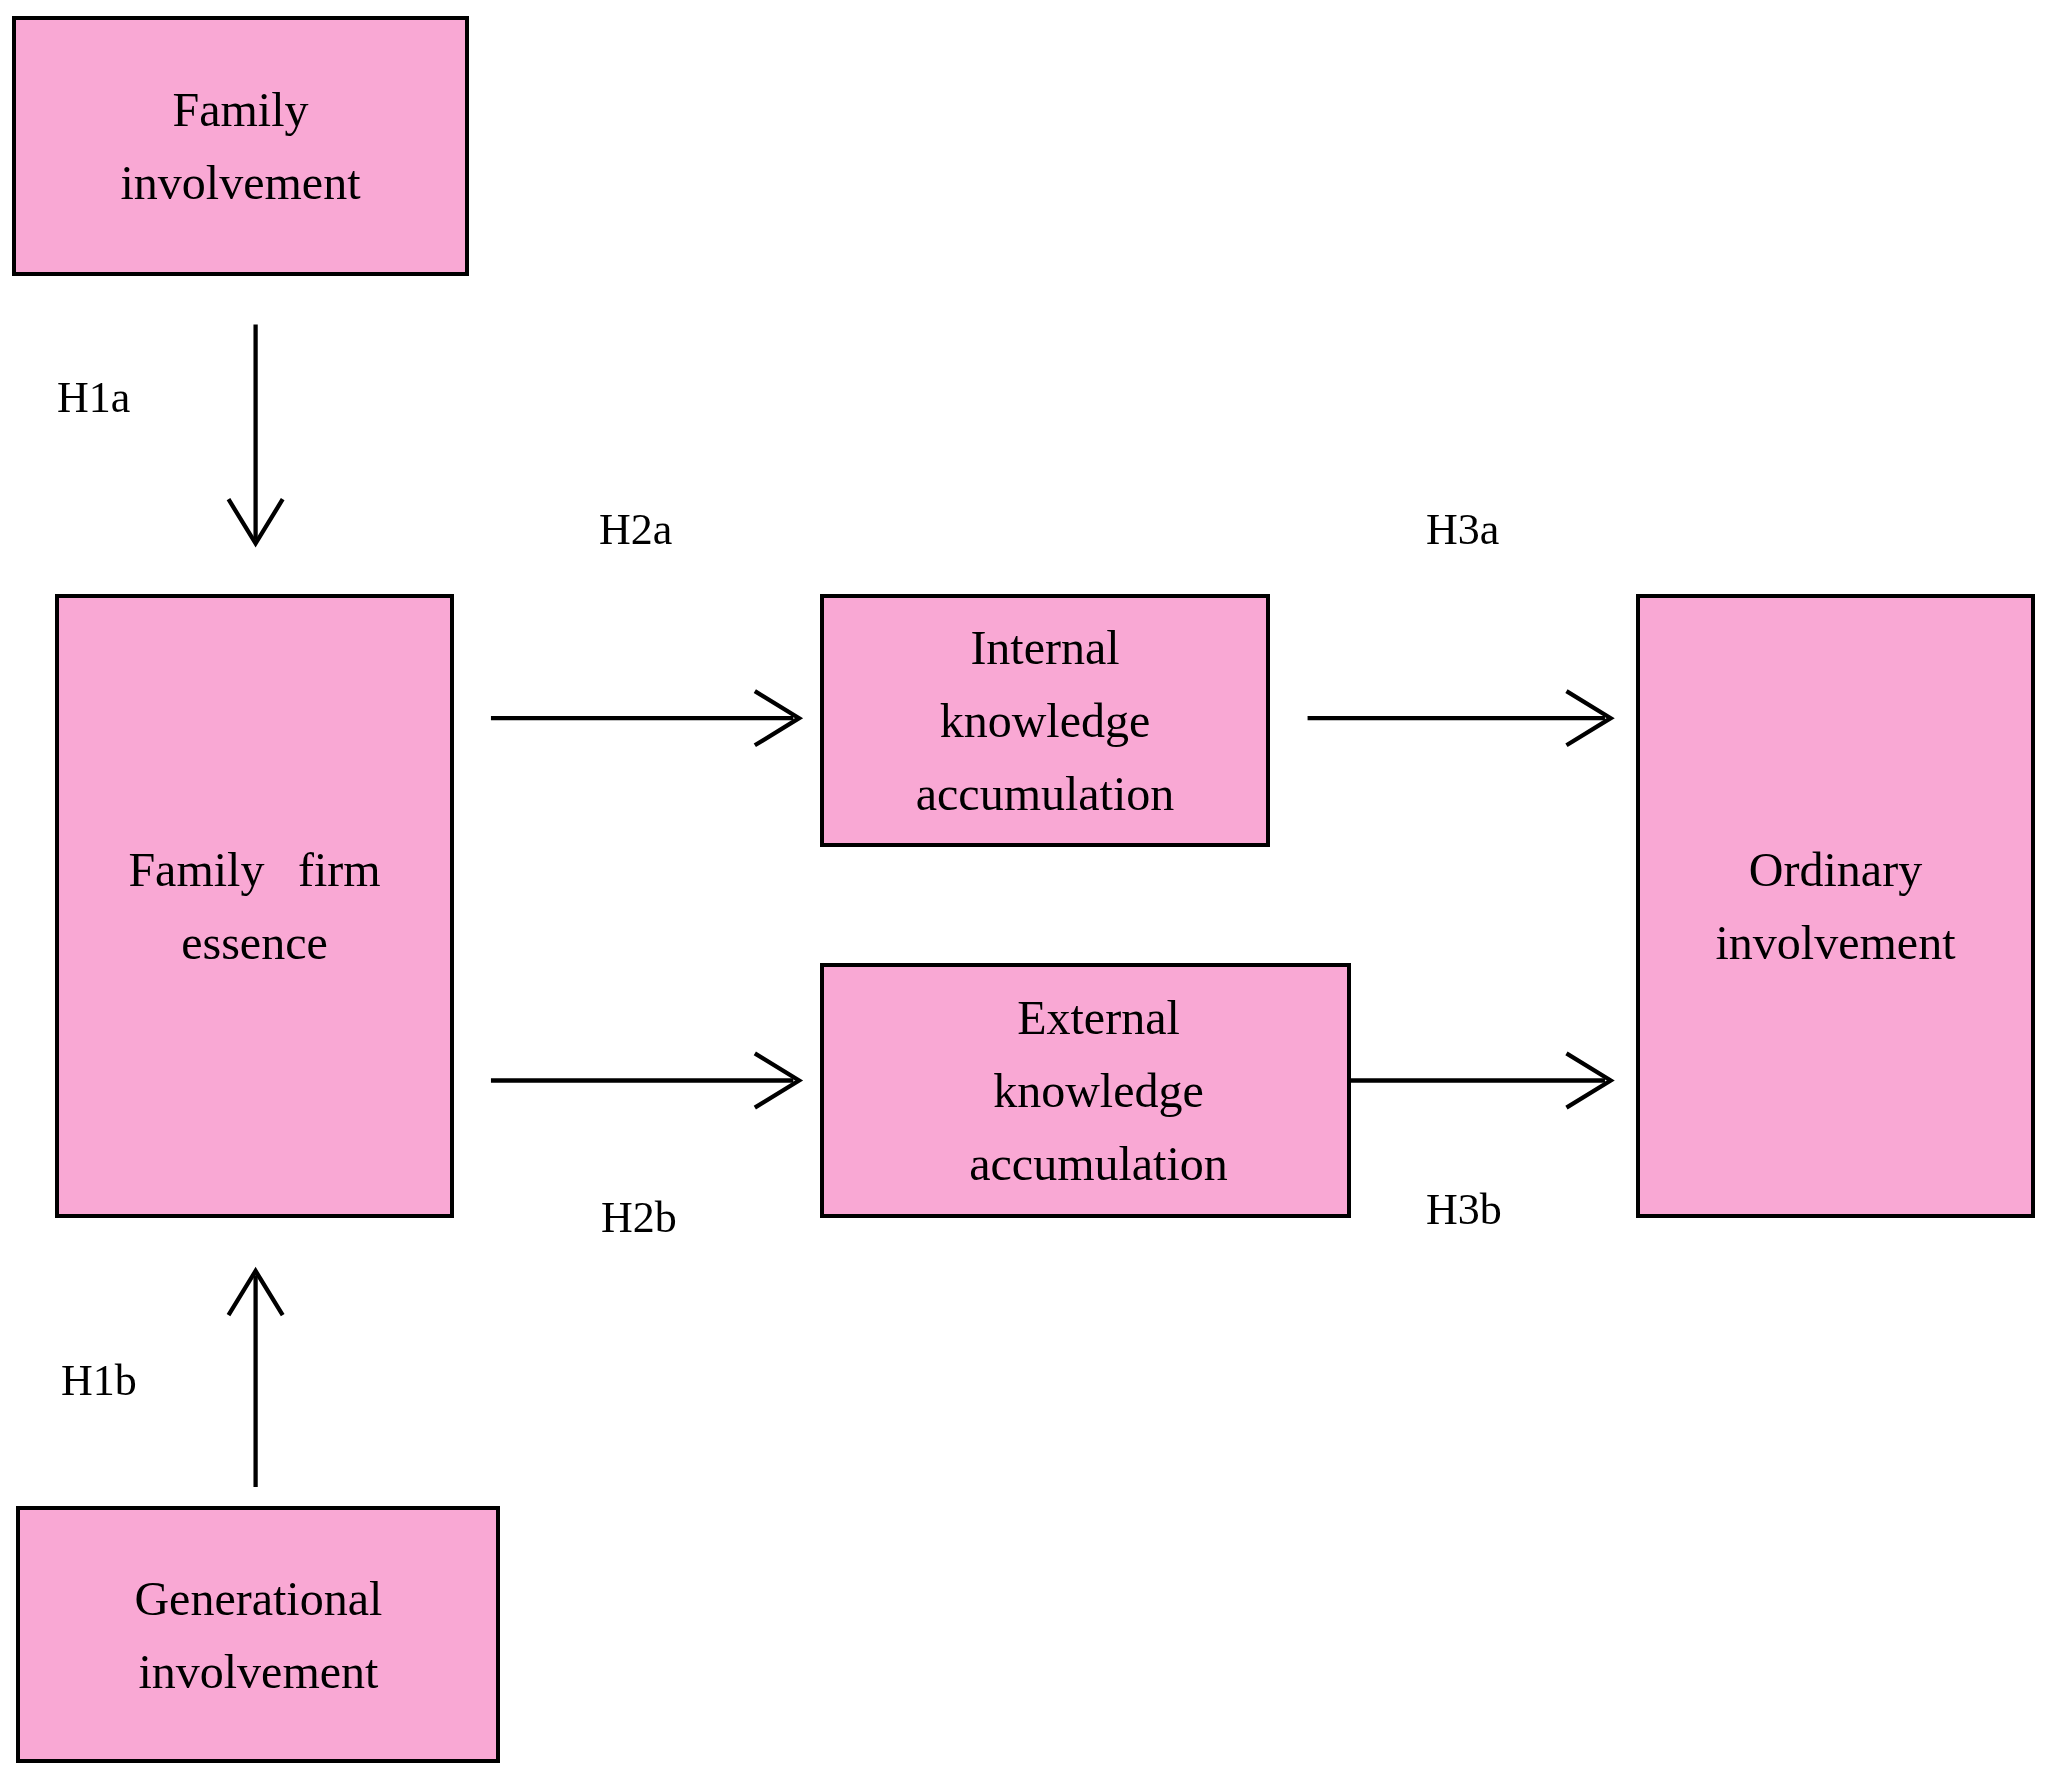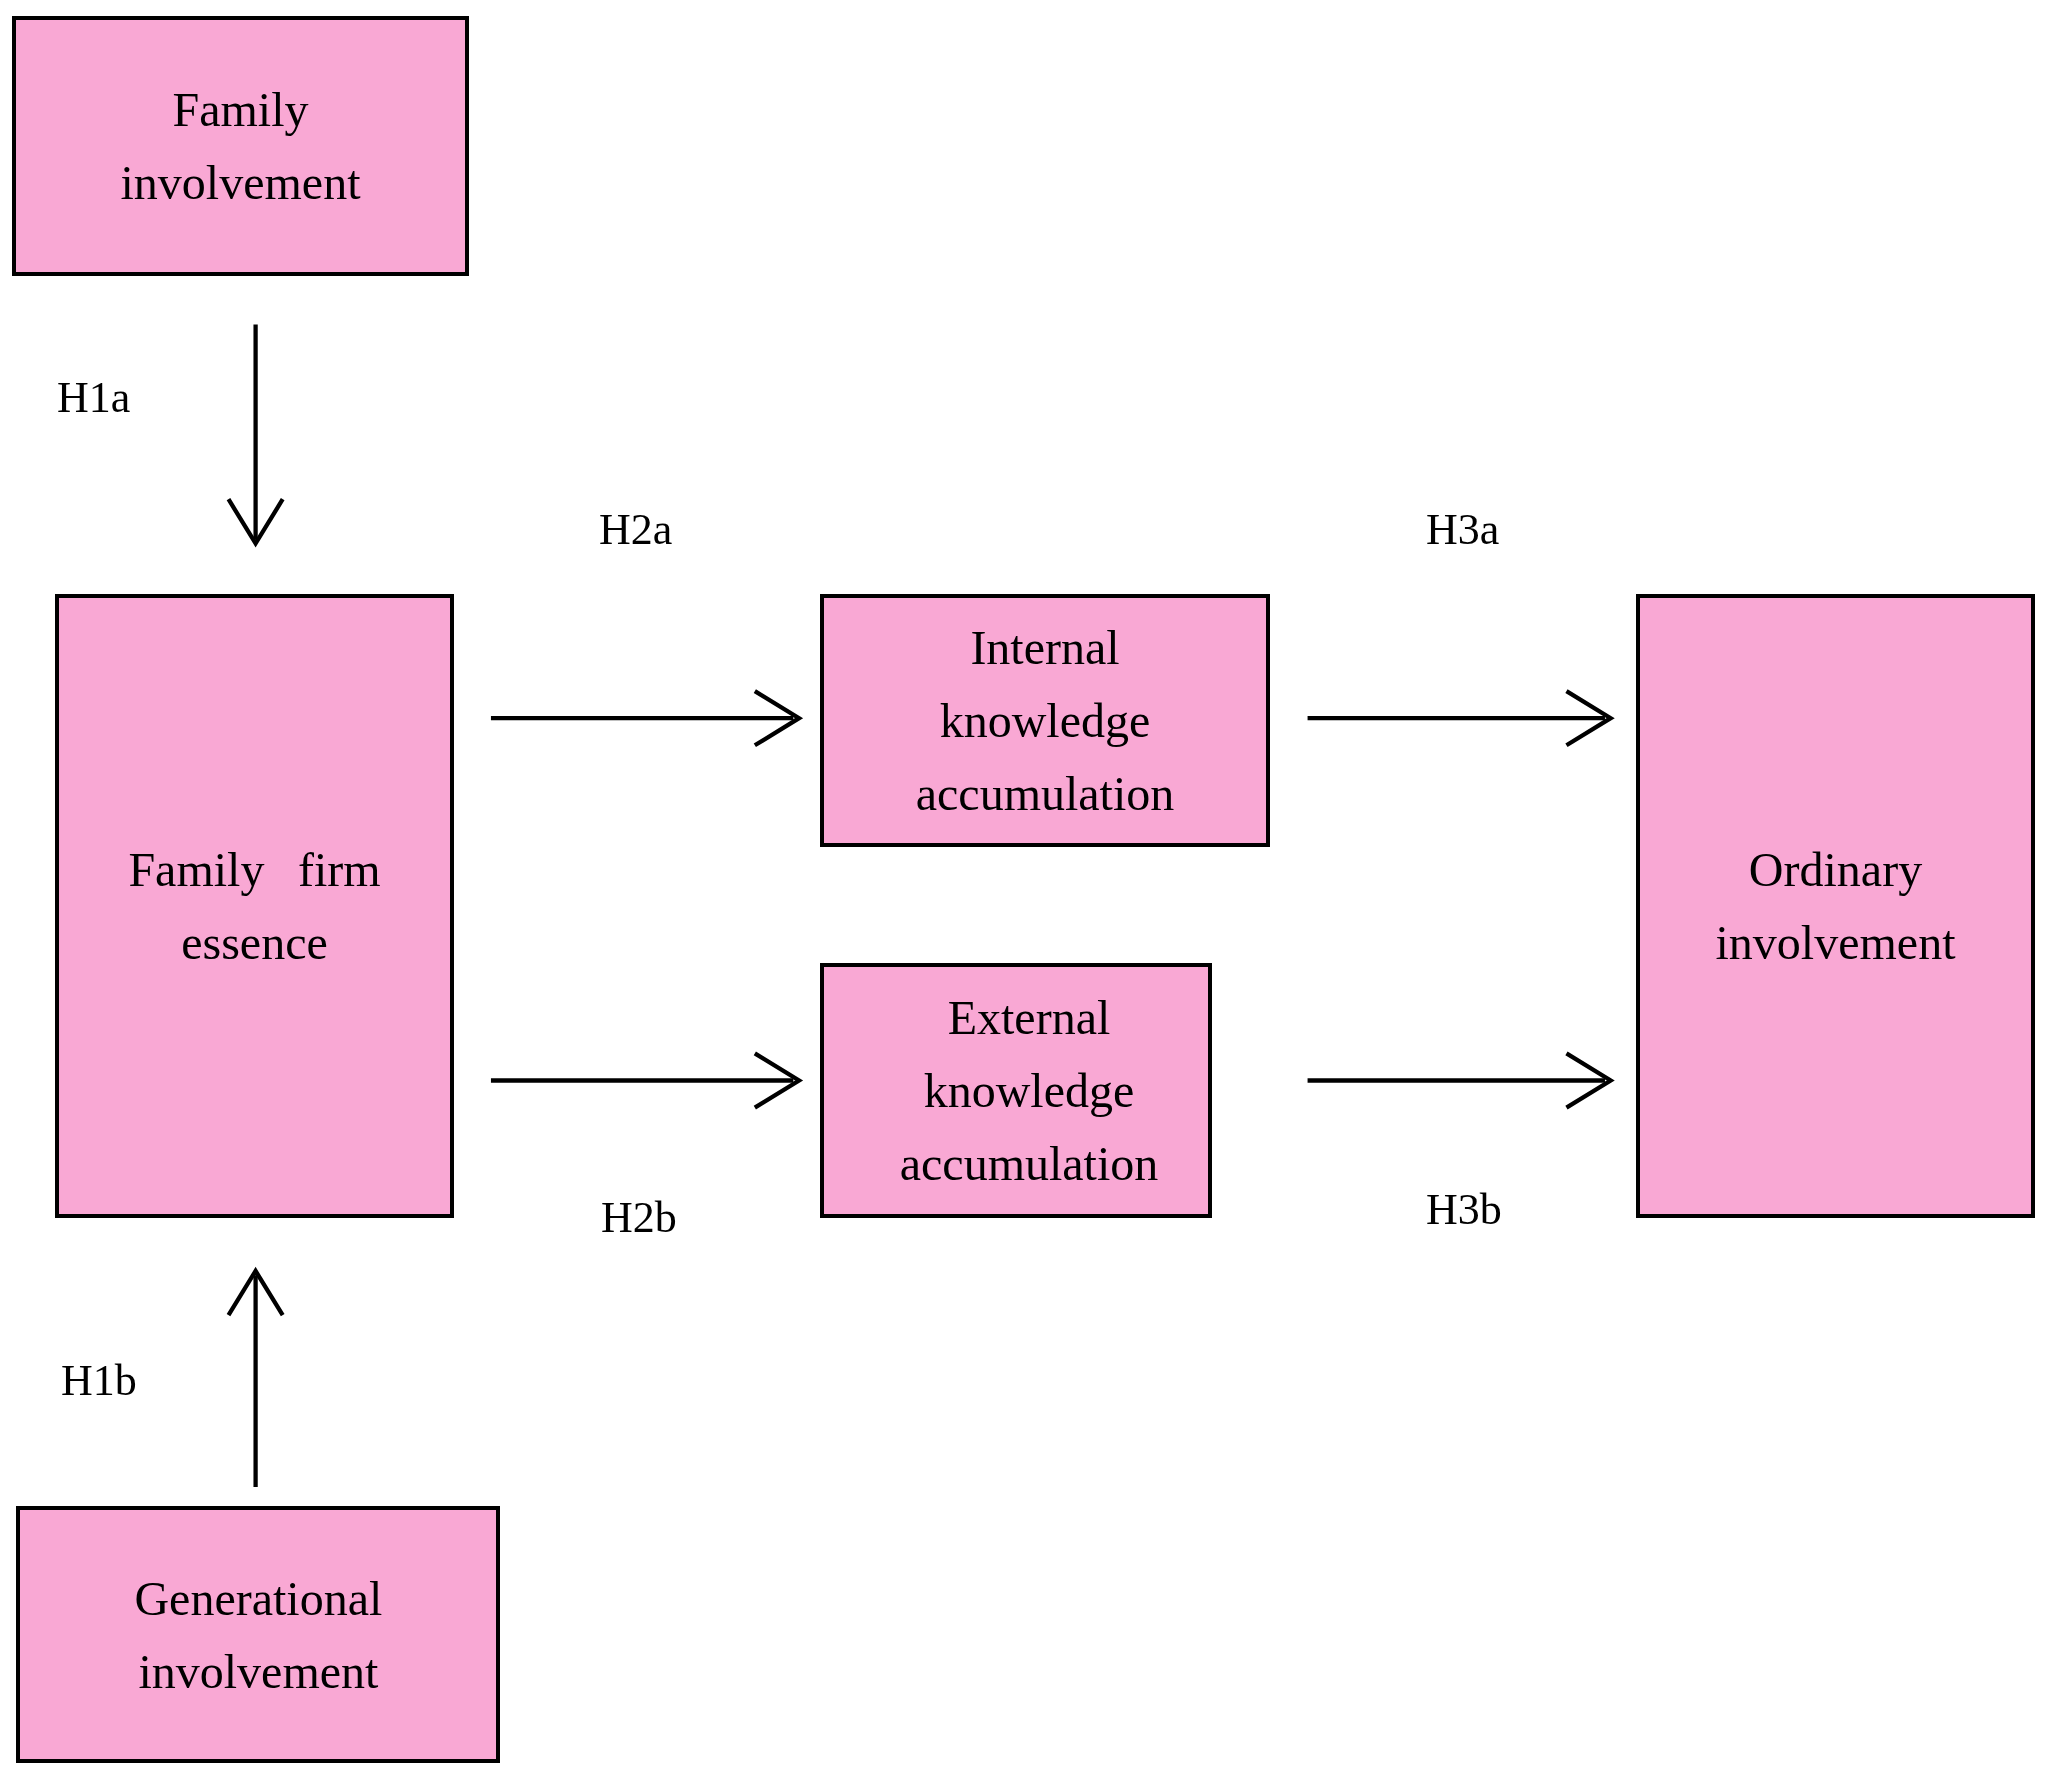--- a/index.html
+++ b/index.html
@@ -97,21 +97,21 @@
     <span class="line">Family firm</span>
     <span class="line">essence</span>
   </div>
 
   <div class="box" style="left:820px; top:594px; width:450px; height:253px;text-align:center;">
     <span class="line">Internal</span>
     <span class="line">knowledge</span>
     <span class="line">accumulation</span>
   </div>
 
-  <div class="box" style="left:820px; top:963px; width:392px; height:255px;padding-left:26px;">
+  <div class="box" style="left:820px; top:963px; width:531px; height:255px;padding-left:26px;">
     <span class="line">External</span>
     <span class="line">knowledge</span>
     <span class="line">accumulation</span>
   </div>
 
   <div class="box" style="left:1636px; top:594px; width:399px; height:624px;">
     <span class="line">Ordinary</span>
     <span class="line">involvement</span>
   </div>
 

